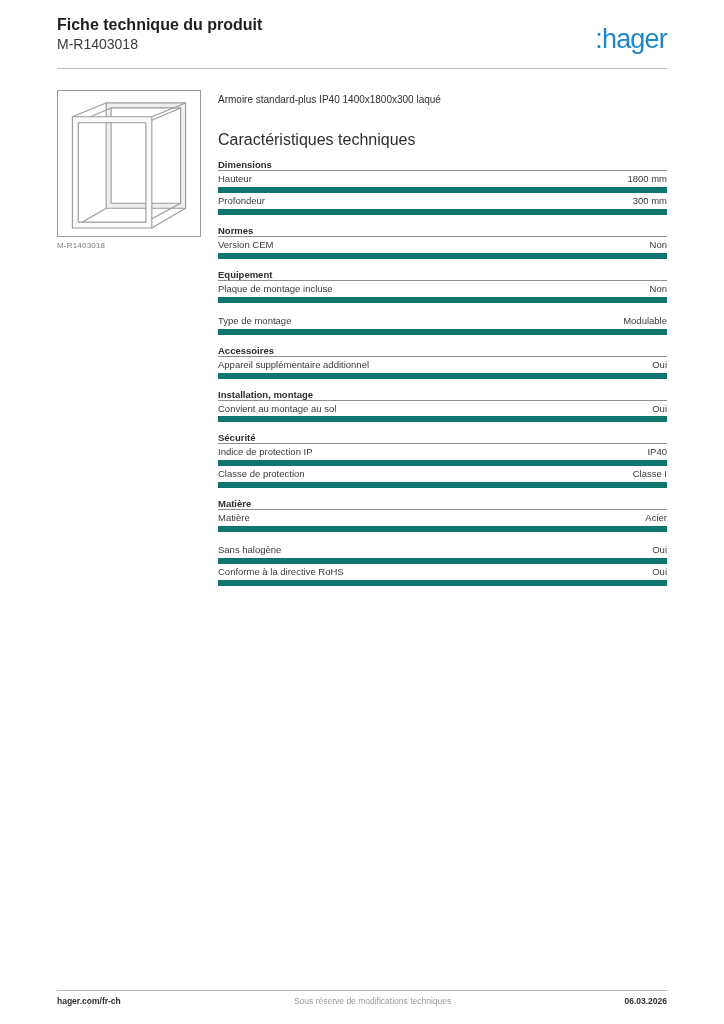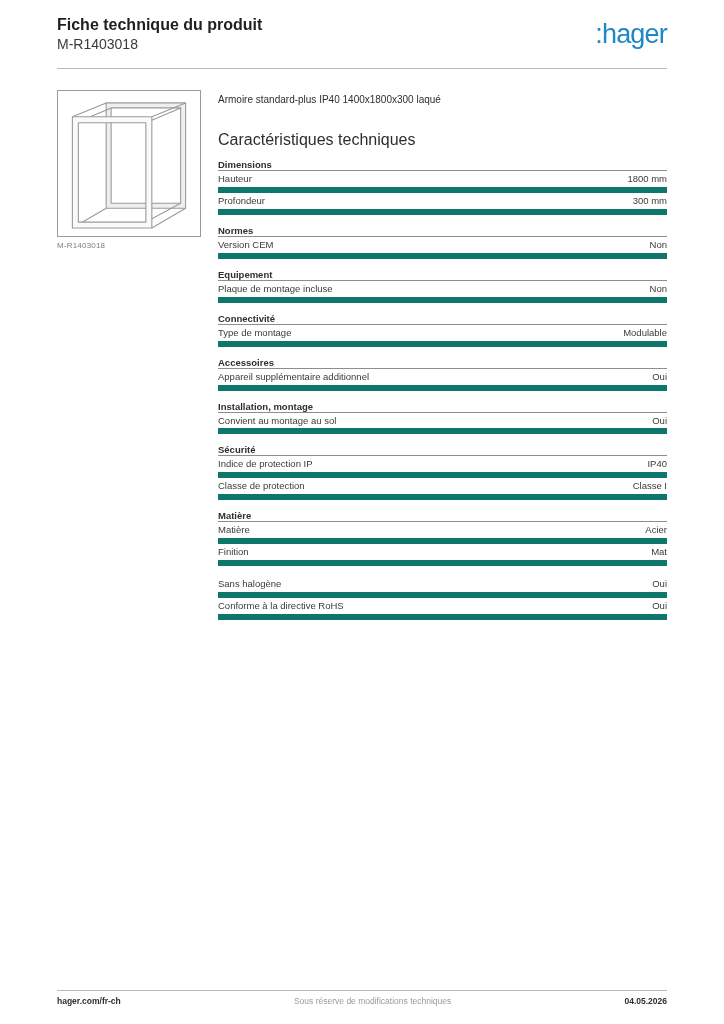--- a/index.html
+++ b/index.html
@@ -4,21 +4,21 @@
 <style>
   html,body{margin:0;padding:0}
   body{
     width:724px;height:1024px;background:#ffffff;
     font-family:"Liberation Sans", sans-serif;color:#3a3a39;
     position:relative;overflow:hidden;
   }
   .page{position:absolute;inset:0;background:#fff}
 
   
-  .header{position:absolute;left:57px;right:57px;top:15px;display:flex;justify-content:space-between;align-items:flex-start}
+  .header{position:absolute;left:57px;right:57px;top:15px;display:flex;justify-content:space-between;align-items:flex-end}
   .doc-title{font-size:16px;font-weight:bold;color:#1f1f1e;line-height:1.25;margin:0}
   .doc-ref{font-size:14px;color:#3a3a39;line-height:1.3}
   .logo{font-size:27px;font-weight:normal;letter-spacing:-0.8px;line-height:1;margin-top:6px}
   .header-rule{position:absolute;left:57px;right:57px;top:68px;border-top:1px solid #b9b9b9}
 
   
   .content{position:absolute;left:57px;right:57px;top:90px;display:flex}
   .left-col{width:161px;flex:none}
   .image-box{width:142px;height:145px;border:1px solid #9a9a9a;background:#fff}
   .caption{font-size:8px;color:#7d7d7d;margin-top:4px;letter-spacing:.2px}
@@ -110,21 +110,20 @@
     <div class="section-title">Equipement</div>
     <div>
   <div class="spec-row">
     <span class="spec-label">Plaque de montage incluse</span>
     <span class="spec-value">Non</span>
   </div>
 </div>
   </div>
 
   <div class="section">
-    <div class="section-title">Connectivité</div>
     <div>
   <div class="spec-row">
     <span class="spec-label">Type de montage</span>
     <span class="spec-value">Modulable</span>
   </div>
 </div>
   </div>
 
   <div class="section">
     <div class="section-title">Accessoires</div>
@@ -162,24 +161,20 @@
   </div>
 
   <div class="section">
     <div class="section-title">Matière</div>
     <div>
   <div class="spec-row">
     <span class="spec-label">Matière</span>
     <span class="spec-value">Acier</span>
   </div>
 
-  <div class="spec-row">
-    <span class="spec-label">Finition</span>
-    <span class="spec-value">Mat</span>
-  </div>
 </div>
   </div>
 
   <div class="section">
     <div>
   <div class="spec-row">
     <span class="spec-label">Sans halogène</span>
     <span class="spec-value">Oui</span>
   </div>
 
@@ -190,16 +185,16 @@
 </div>
   </div>
 </div>
     </div>
   </div>
 
   <div class="footer-rule"></div>
   <div class="footer">
     <a class="footer-site" href="#">hager.com/fr-ch</a>
     <span class="footer-disclaimer">Sous réserve de modifications techniques</span>
-    <span class="footer-date">04.05.2026</span>
+    <span class="footer-date">06.03.2026</span>
   </div>
 
 </div>
 
 </body></html>

